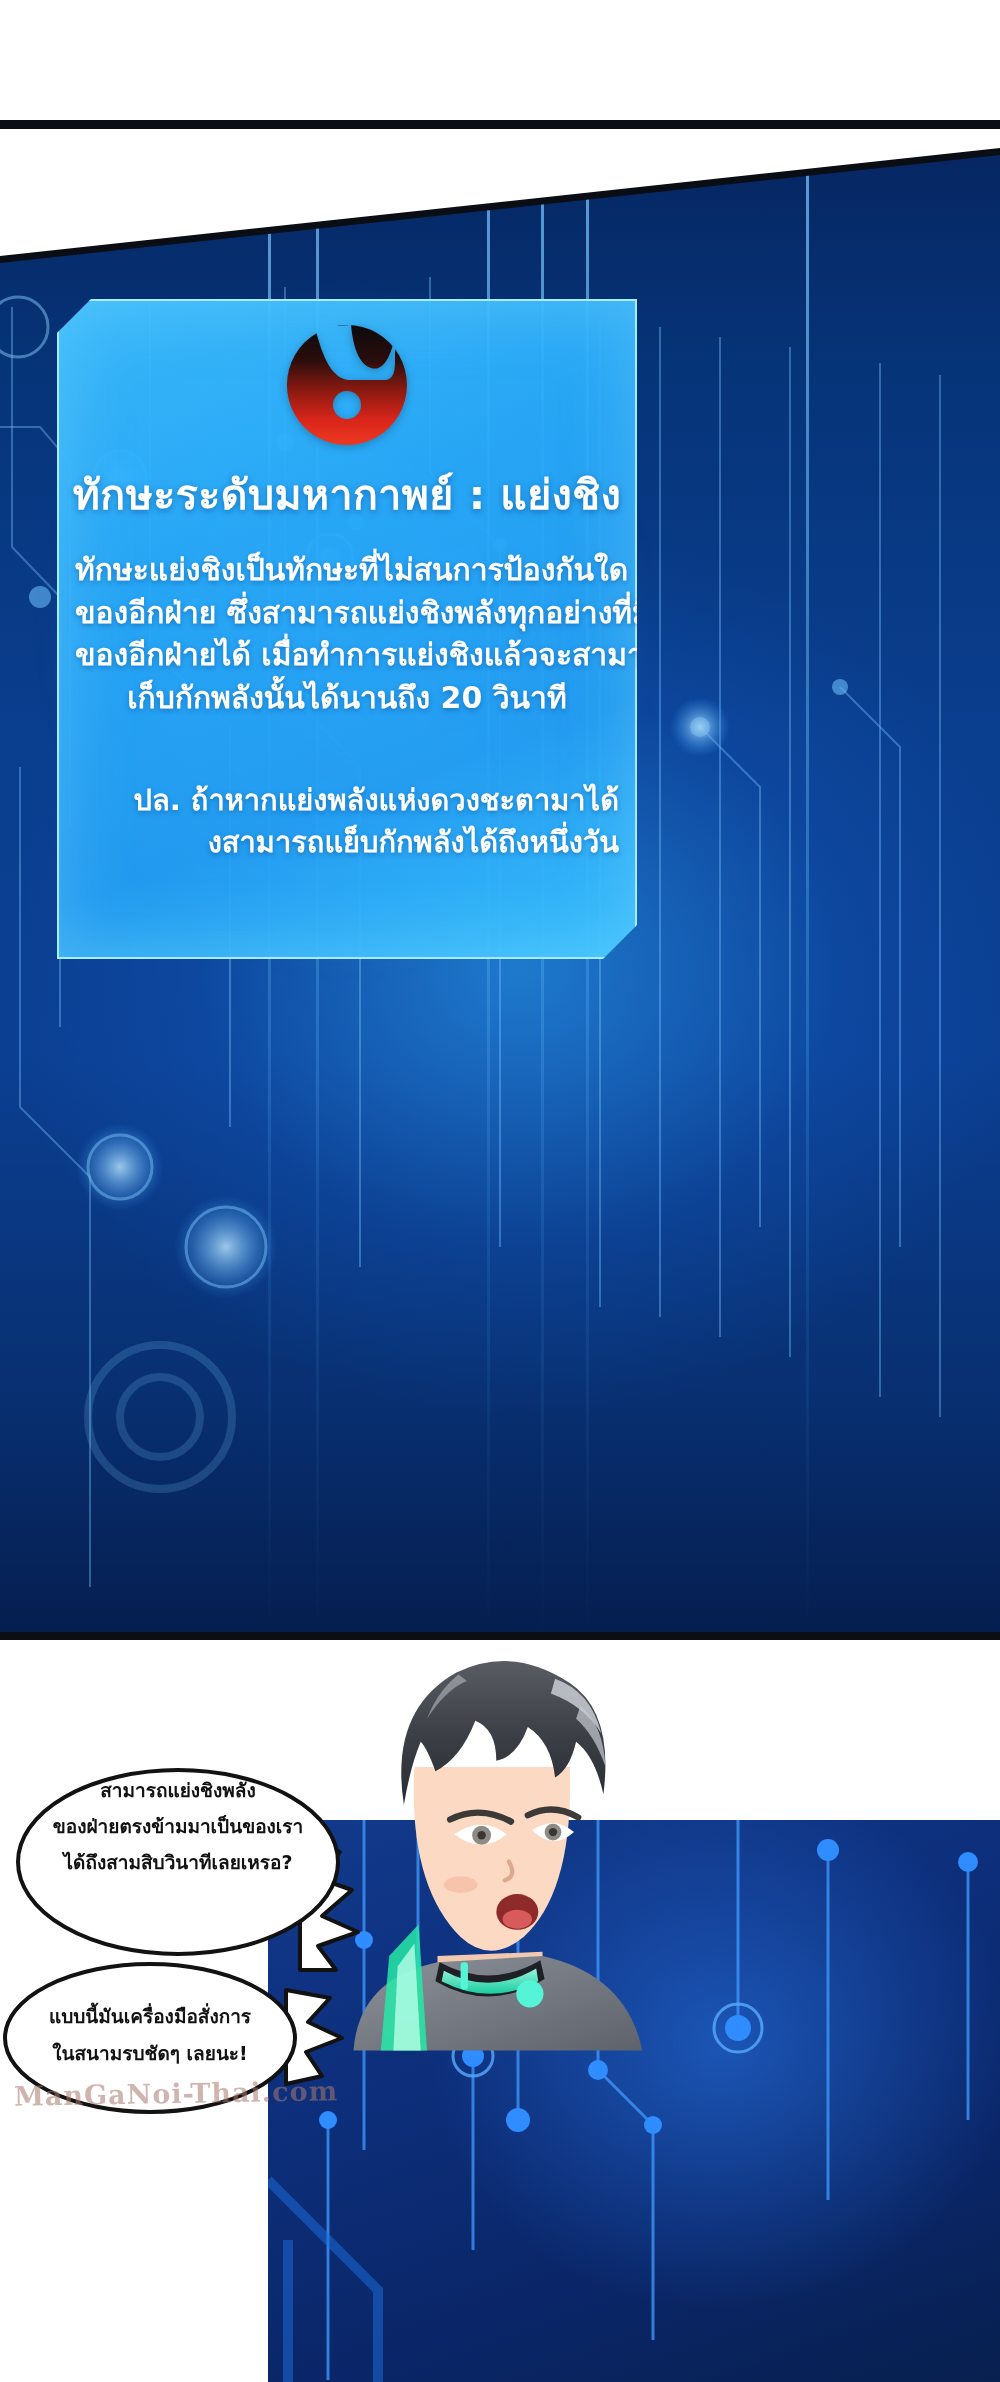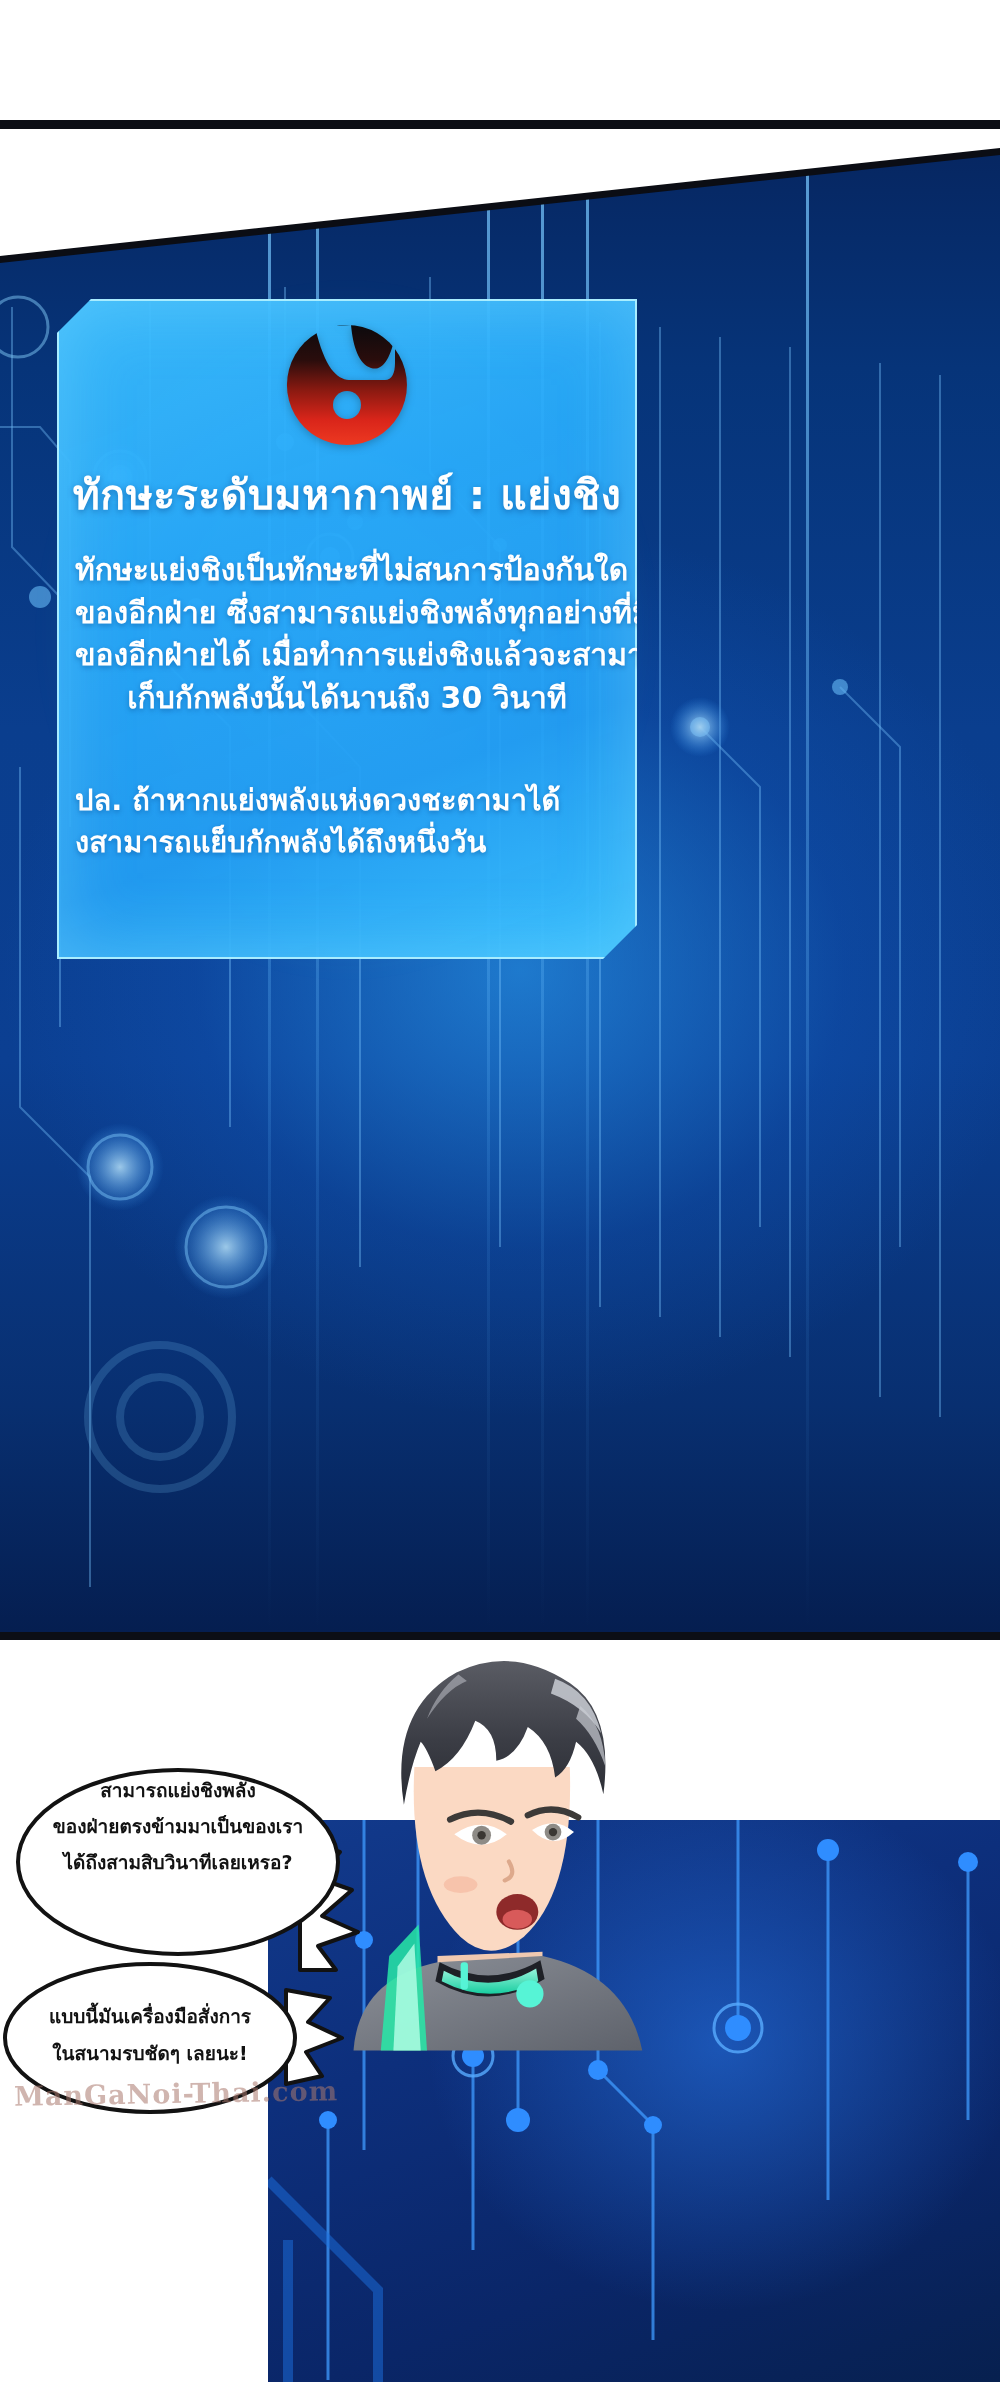--- a/index.html
+++ b/index.html
@@ -67,21 +67,21 @@
     text-shadow:0 2px 6px rgba(0,50,120,.45);
     line-height:1.1;
   }
   .skill-body{
     position:absolute; left:16px; right:16px; top:248px; z-index:14;
     text-align:center; color:#ffffff; font-size:30px; font-weight:bold;
     line-height:1.42; text-shadow:0 2px 5px rgba(0,60,130,.40);
   }
   .skill-note{
     position:absolute; left:16px; right:16px; top:478px; z-index:14;
-    text-align:left; color:#ffffff; font-size:29px; font-weight:bold;
+    text-align:right; color:#ffffff; font-size:29px; font-weight:bold;
     line-height:1.45; text-shadow:0 2px 5px rgba(0,60,130,.40);
   }
   .skill-body div, .skill-note div { white-space:nowrap; }
 
   
   .sep{ position:absolute; left:0; width:1000px; background:#0c0e15; z-index:40; }
 
   
   .panel2{
     position:absolute; left:0; top:1640px; width:1000px; height:742px;
@@ -228,21 +228,21 @@
           </svg>
         </div>
       </div>
 
       <div class="skill-title">ทักษะระดับมหากาพย์ : แย่งชิง</div>
 
       <div class="skill-body">
         <div>ทักษะแย่งชิงเป็นทักษะที่ไม่สนการป้องกันใด ๆ</div>
         <div>ของอีกฝ่าย ซึ่งสามารถแย่งชิงพลังทุกอย่างที่มี</div>
         <div>ของอีกฝ่ายได้ เมื่อทำการแย่งชิงแล้วจะสามารถ</div>
-        <div>เก็บกักพลังนั้นได้นานถึง 30 วินาที</div>
+        <div>เก็บกักพลังนั้นได้นานถึง 20 วินาที</div>
       </div>
 
       <div class="skill-note">
         <div>ปล. ถ้าหากแย่งพลังแห่งดวงชะตามาได้</div>
         <div>งสามารถแย็บกักพลังได้ถึงหนึ่งวัน</div>
       </div>
     </div>
 
     <div class="panel1-topcut-line"></div>
     <div class="panel1-topcut"></div>

